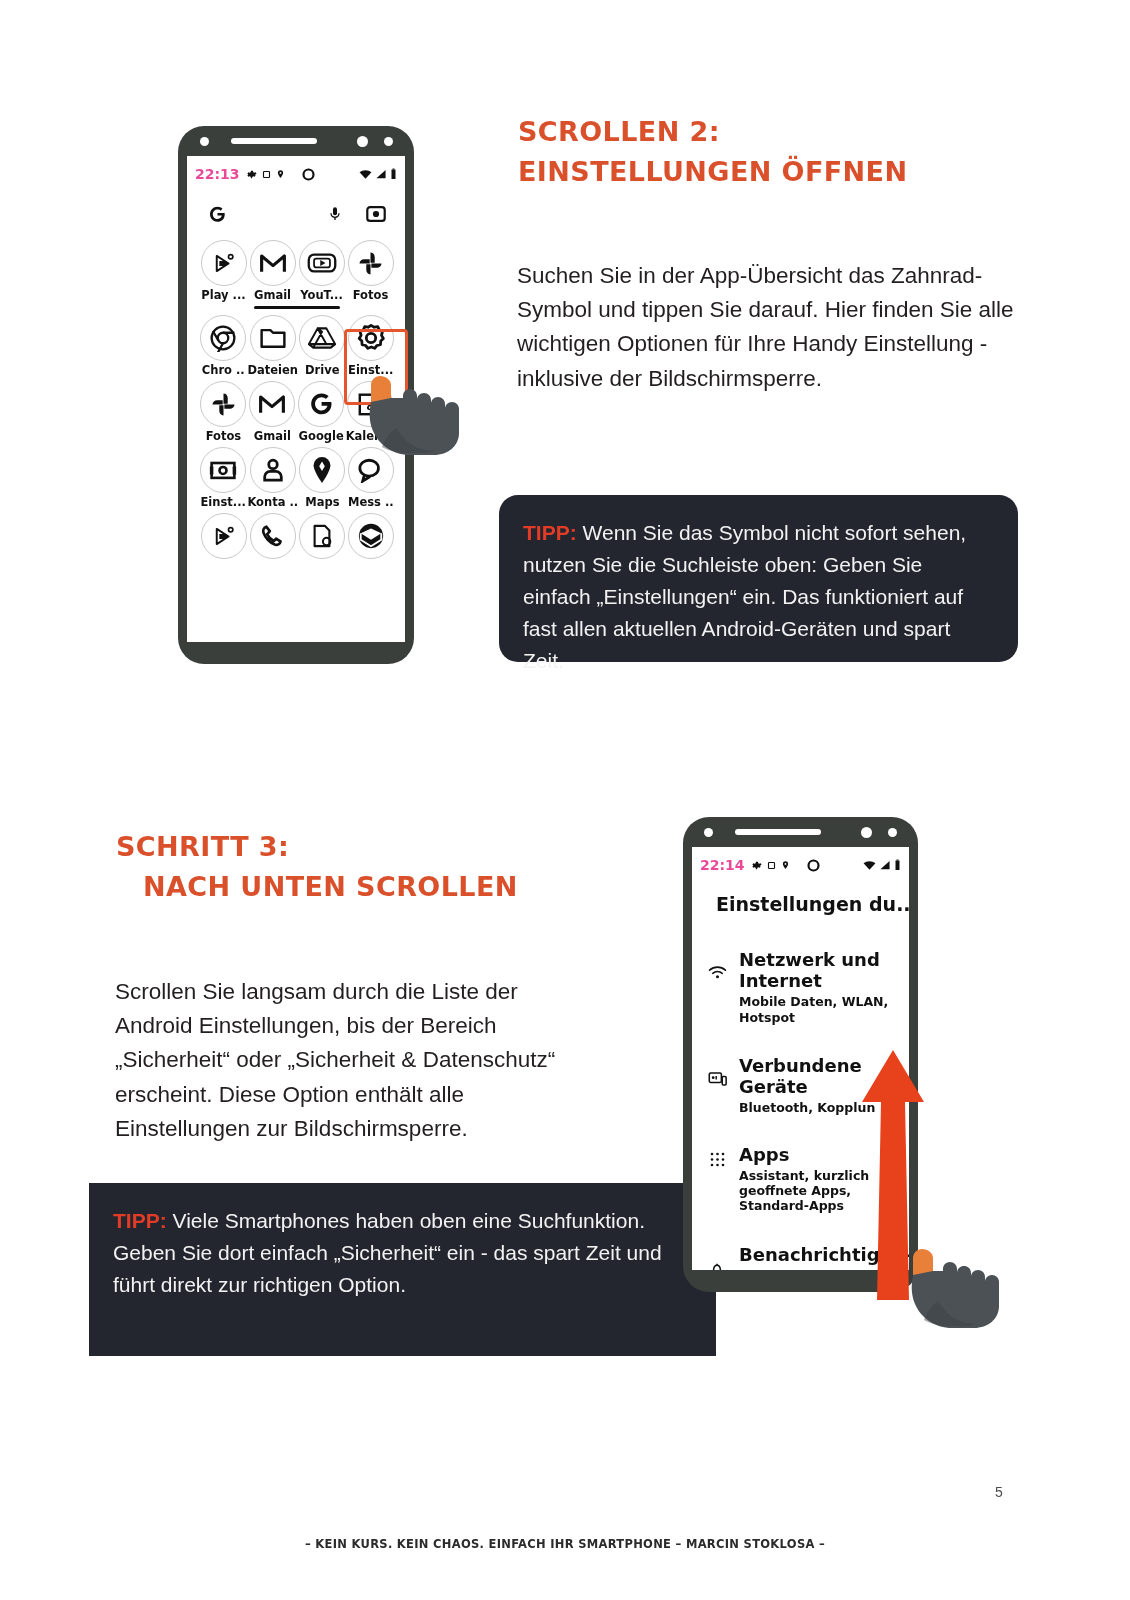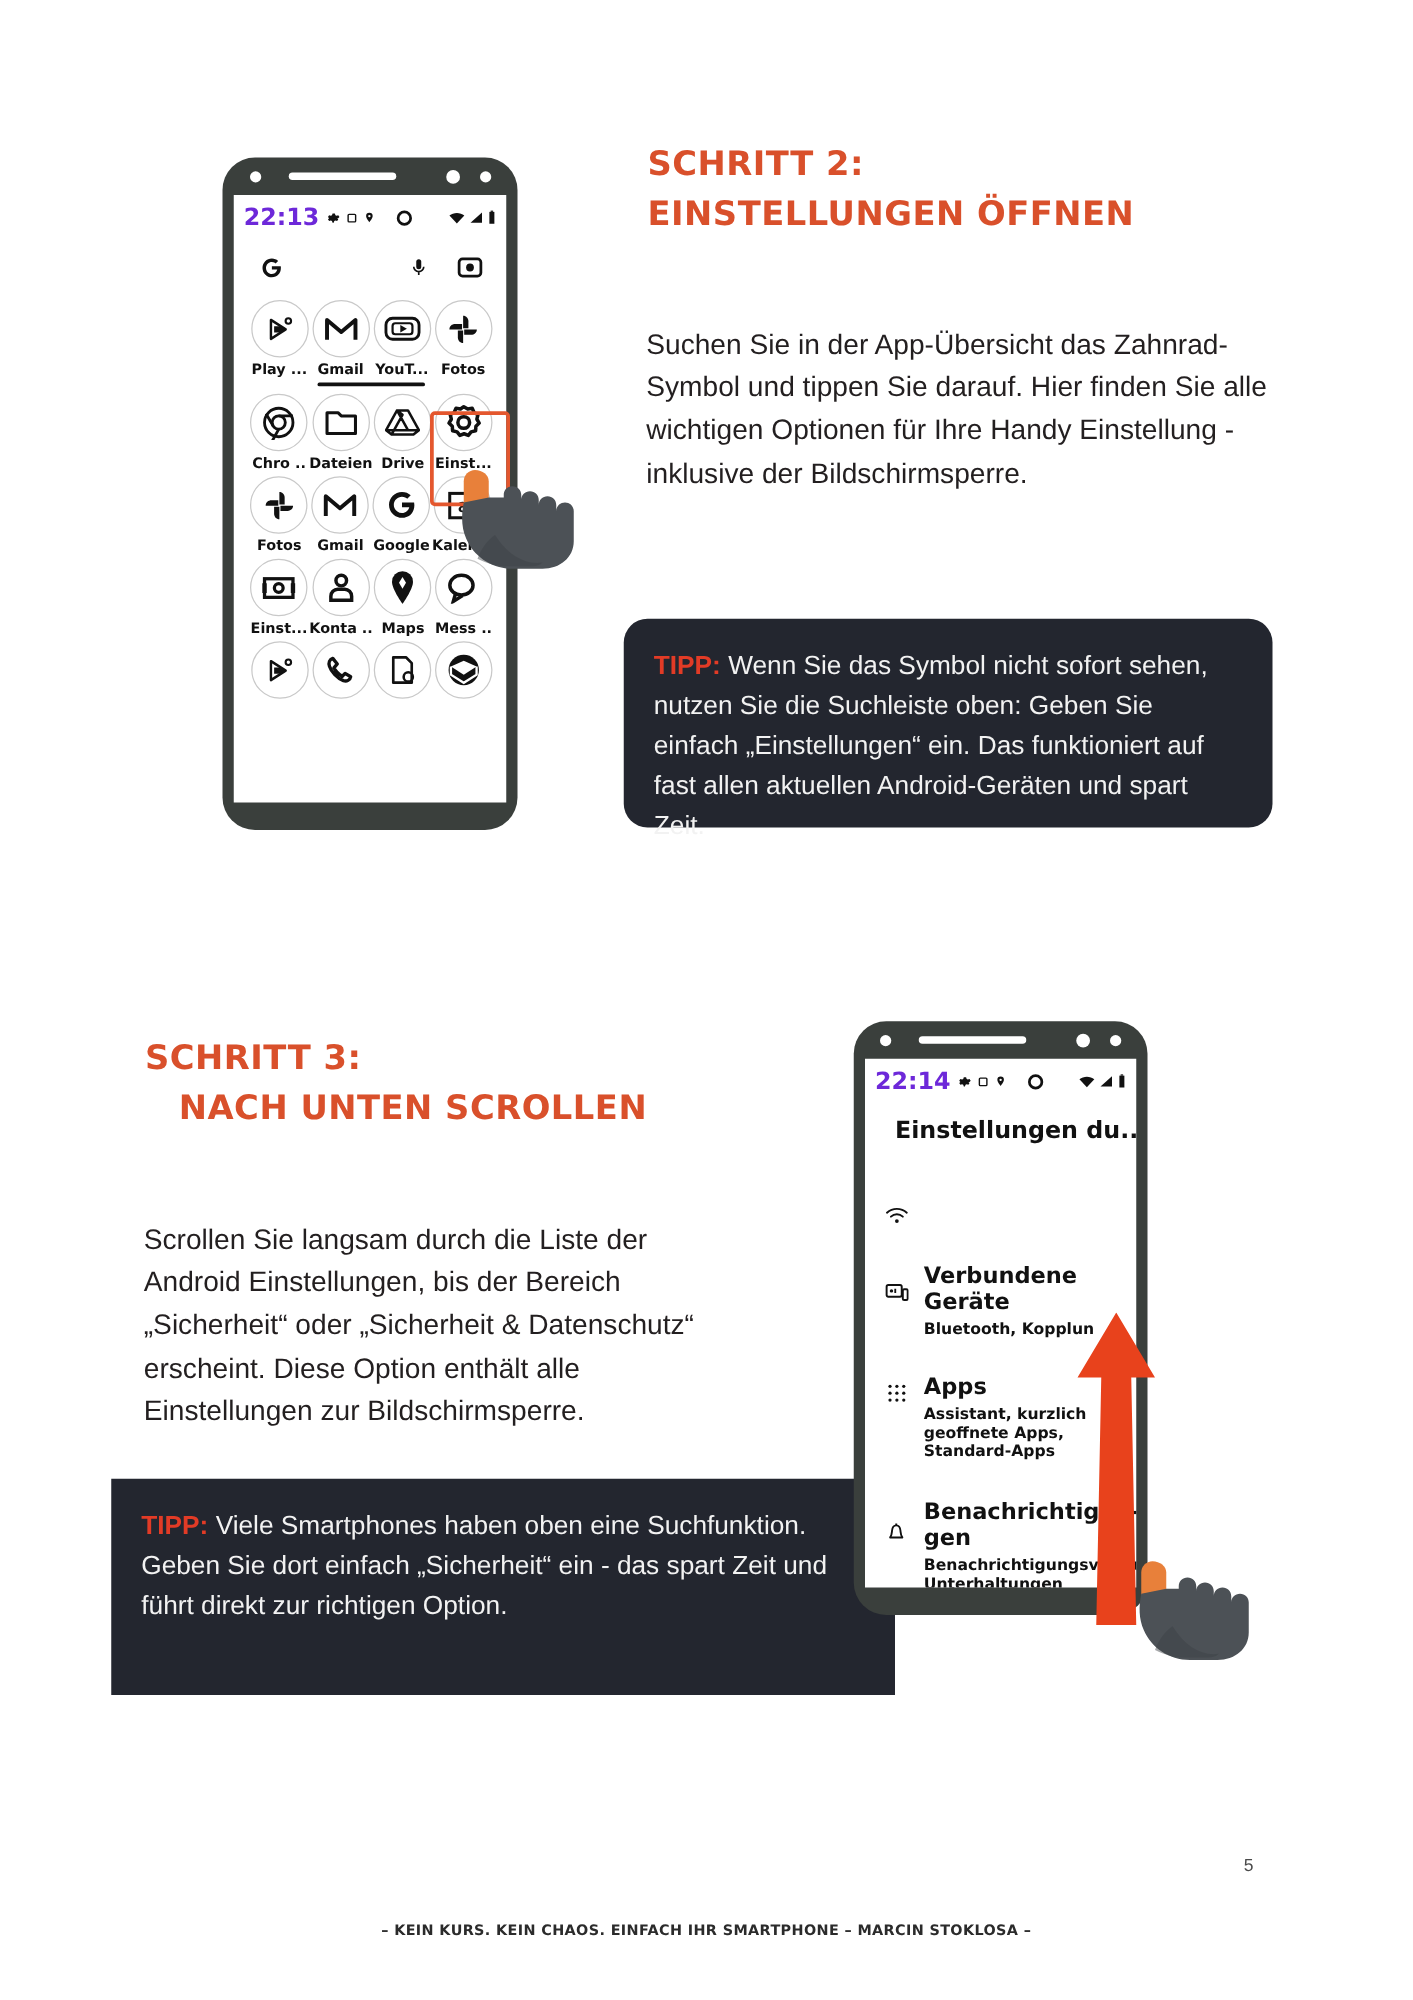--- a/index.html
+++ b/index.html
@@ -83,23 +83,23 @@
     bottom: 22px;
     background: #ffffff;
     overflow: hidden;
   }
 
   .statusbar {
     display: flex;
     align-items: center;
     height: 24px;
     padding: 6px 8px 0 8px;
-    font-size: 19px;
-    font-weight: bold;
-    color: #6d28d9;
+    font-size: 14px;
+    font-weight: bold;
+    color: #ec4899;
     font-family: "DejaVu Sans", sans-serif;
   }
   .sb-icons { display: flex; align-items: center; gap: 5px; margin-left: 6px; }
   .sb-right { margin-left: auto; display: flex; align-items: center; gap: 3px; }
 
   
   .gsearch {
     display: flex; align-items: center;
     padding: 8px 18px 4px 18px;
     height: 40px;
@@ -475,21 +475,21 @@
 </div>
 
 <div class="highlight-box" style="left:344px; top:329px; width:58px; height:70px;"></div>
 
 <svg class="abs" style="left:356px; top:358px; width:150px; height:160px;" viewBox="0 0 150 160">
   <path fill="#e8803a" d="M24 18c-5 0-9 4-9 9v22h20V27c0-5-5-9-11-9z"></path>
   <path fill="#4c5156" d="M15 44c-2 10-2 20 2 29 6 14 20 24 37 24h24c14 0 25-9 25-22V51c0-4-3-7-7-7s-7 3-7 7v-5c0-4-3-7-7-7s-7 3-7 7v-4c0-4-3-7-7-7s-7 3-7 7v-4c0-4-3-7-7-7s-7 3-7 7v2H35z"></path>
   <path fill="#3b4045" d="M40 70c-6 4-11 11-14 19 8 4 15 6 24 6h20c3 0 6-1 8-3-14 2-28-6-38-22z" opacity="0.45"></path>
 </svg>
 
-<div class="abs step-heading" style="left:518px; top:112px;">SCHRITT 2:</div>
+<div class="abs step-heading" style="left:518px; top:112px;">SCROLLEN 2:</div>
 <div class="abs step-heading" style="left:518px; top:152px;">EINSTELLUNGEN ÖFFNEN</div>
 
 <div class="abs body-text" style="left:517px; top:259px; width:500px;">Suchen Sie in der App-Übersicht das Zahnrad-Symbol und tippen Sie darauf. Hier finden Sie alle wichtigen Optionen für Ihre Handy Einstellung -inklusive der Bildschirmsperre.</div>
 
 <div class="abs tip-box" style="left:499px; top:495px; width:519px; height:167px;border-radius:19px;">
   <span class="tip-label">TIPP:</span><span> Wenn Sie das Symbol nicht sofort sehen, nutzen Sie die Suchleiste oben: Geben Sie einfach „Einstellungen“ ein. Das funktioniert auf fast allen aktuellen Android-Geräten und spart Zeit.</span>
 </div>
 
 <div class="abs step-heading" style="left:116px; top:827px;">SCHRITT 3:</div>
 <div class="abs step-heading" style="left:116px; top:867px;margin-left:27px;">NACH UNTEN SCROLLEN</div>
@@ -552,20 +552,24 @@
     </div>
 
     <div style="height:14px;"></div>
 
     <div class="set-item">
       <div class="set-ico">
         <svg width="19" height="15" viewBox="0 0 24 18">
           <path fill="none" stroke="#111" stroke-width="2" stroke-linecap="round" d="M2 6a15 15 0 0120 0M6 10a9 9 0 0112 0"></path>
           <circle cx="12" cy="14.5" r="1.9" fill="#111"></circle>
         </svg>
+      </div>
+      <div>
+        <div class="set-title">Netzwerk und Internet</div>
+        <div class="set-sub">Mobile Daten, WLAN, Hotspot</div>
       </div>
     </div>
 
     <div class="set-item" style="padding-top:24px;">
       <div class="set-ico">
         <svg width="19" height="16" viewBox="0 0 22 18">
           <rect x="1.5" y="2" width="14" height="11" rx="1.6" fill="none" stroke="#111" stroke-width="1.8"></rect>
           <rect x="16.5" y="6" width="4.5" height="10" rx="1.2" fill="none" stroke="#111" stroke-width="1.8"></rect>
           <circle cx="6" cy="7.5" r="1.6" fill="#111"></circle>
           <path fill="none" stroke="#111" stroke-width="1.7" d="M9.5 5.5v4"></path>

